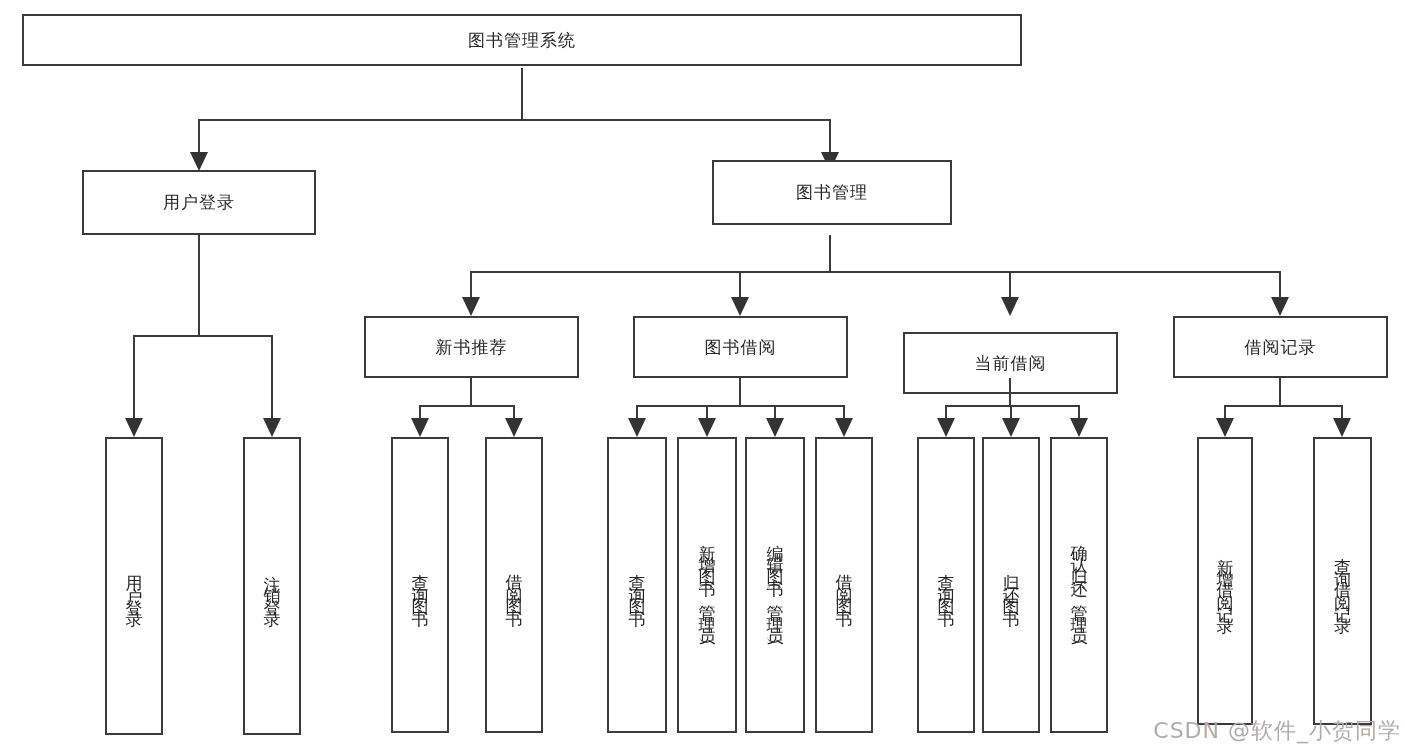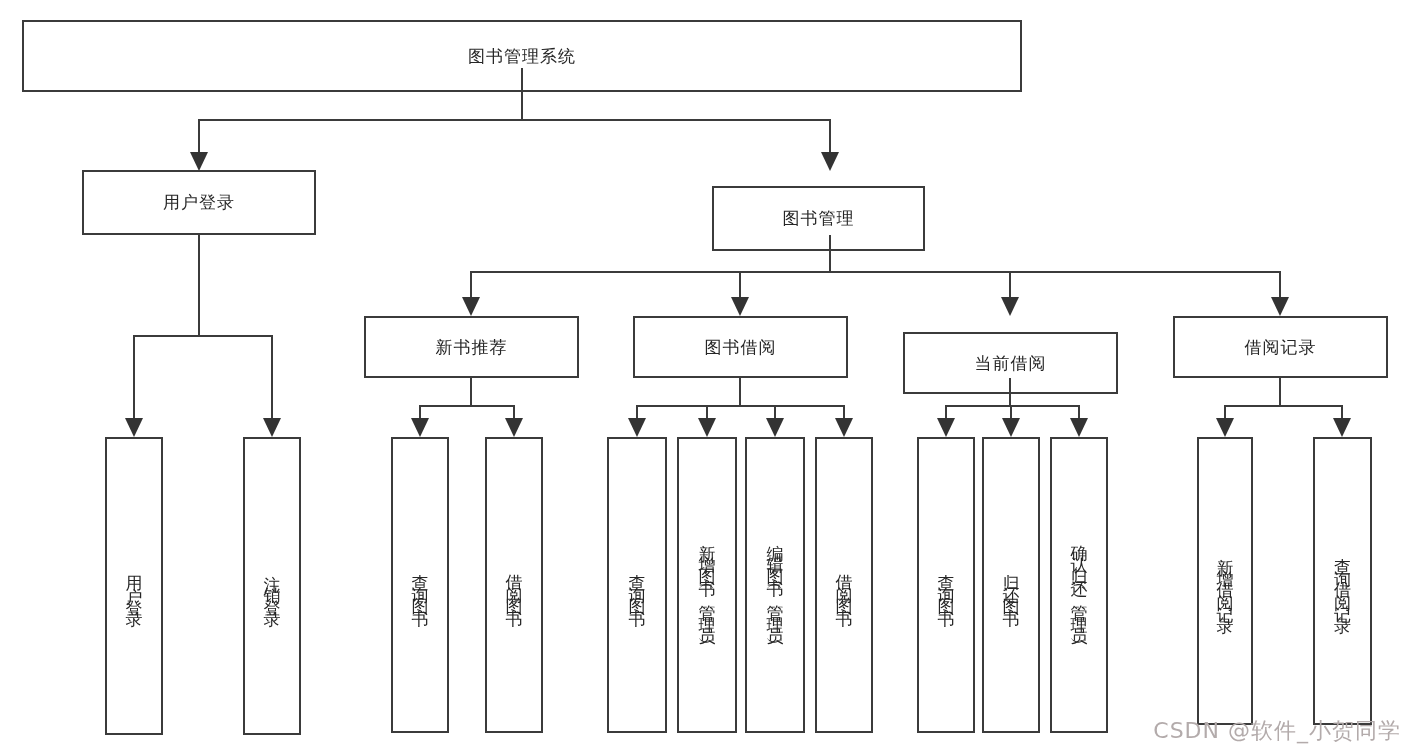--- a/index.html
+++ b/index.html
@@ -26,35 +26,35 @@
   .watermark{
     position:absolute;right:4px;top:716px;font-size:22px;letter-spacing:1px;
     color:#b3abab;z-index:5;white-space:nowrap;
   }
 </style>
 </head>
 <body>
 
 <div class="canvas">
 
-  <div class="box" style="left:22px;top:20px;width:1000px;height:72px">
+  <div class="box" style="left:22px;top:14px;width:1000px;height:52px">
     <span>图书管理系统</span>
   </div>
 
   <div class="vline" style="left:521px;top:68px;height:53px"></div>
   <div class="hline" style="left:198px;top:119px;width:633px"></div>
   <div class="vline" style="left:198px;top:119px;height:36px"></div>
   <div class="ah" style="left:190px;top:152px"></div>
   <div class="vline" style="left:829px;top:119px;height:36px"></div>
   <div class="ah" style="left:821px;top:152px"></div>
 
   <div class="box" style="left:82px;top:170px;width:234px;height:65px">
     <span>用户登录</span>
   </div>
-  <div class="box" style="left:712px;top:186px;width:213px;height:65px">
+  <div class="box" style="left:712px;top:160px;width:240px;height:65px">
     <span>图书管理</span>
   </div>
 
   <div class="vline" style="left:198px;top:235px;height:102px"></div>
   <div class="hline" style="left:133px;top:335px;width:140px"></div>
   <div class="vline" style="left:133px;top:335px;height:88px"></div>
   <div class="ah" style="left:125px;top:418px"></div>
   <div class="vline" style="left:271px;top:335px;height:88px"></div>
   <div class="ah" style="left:263px;top:418px"></div>
 

